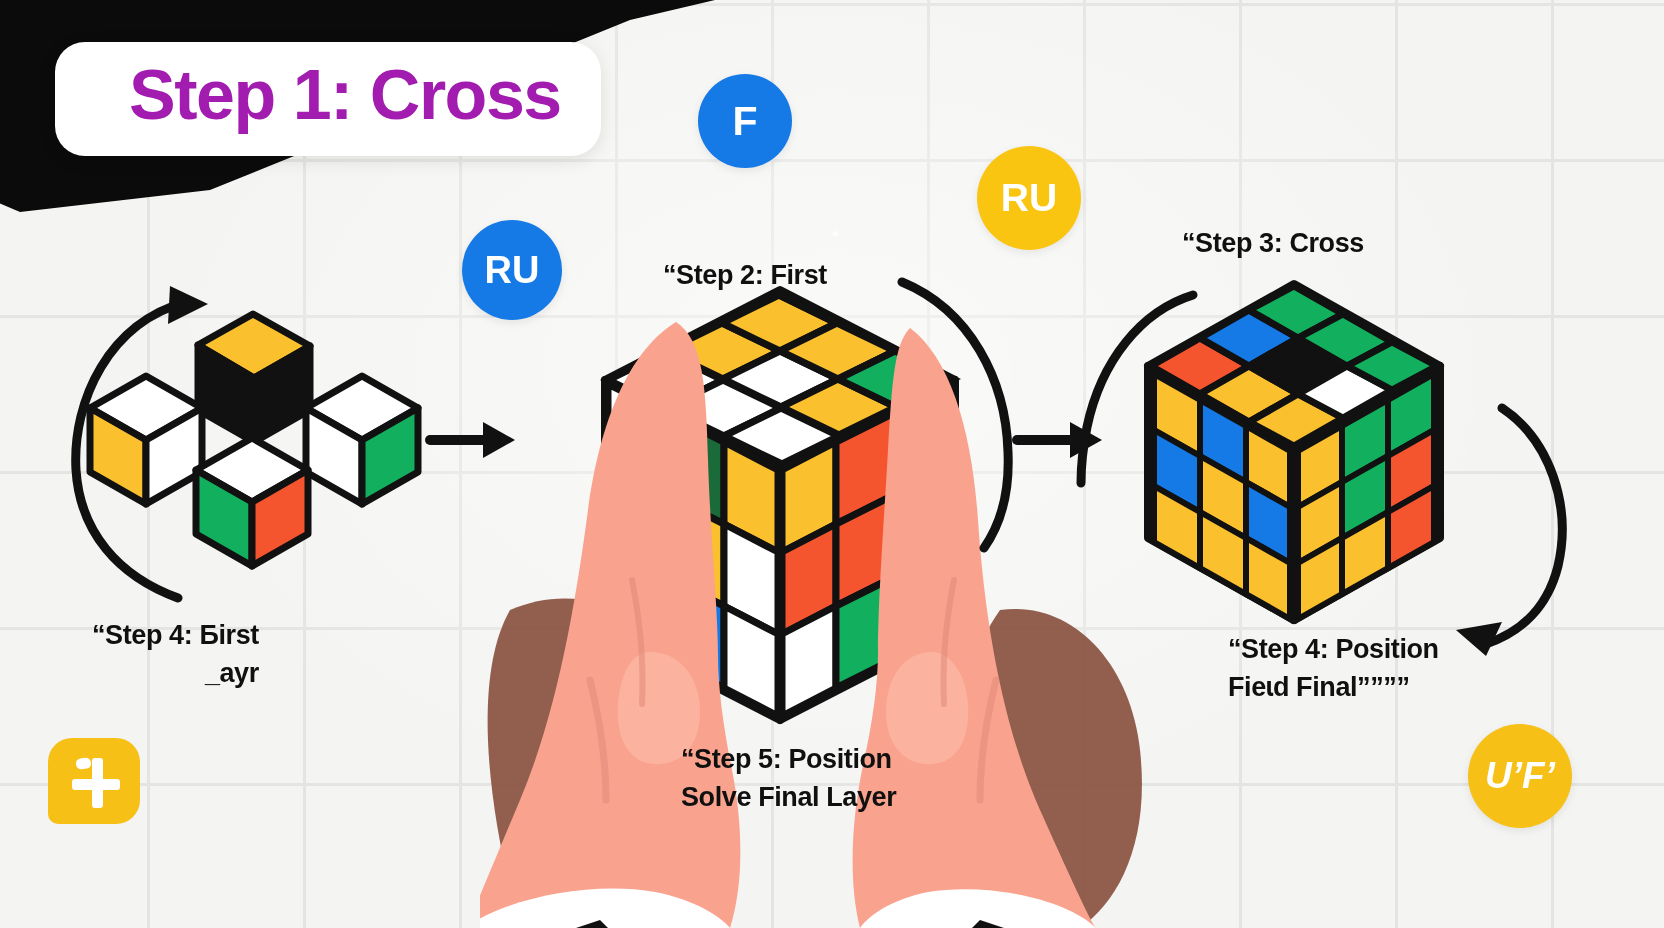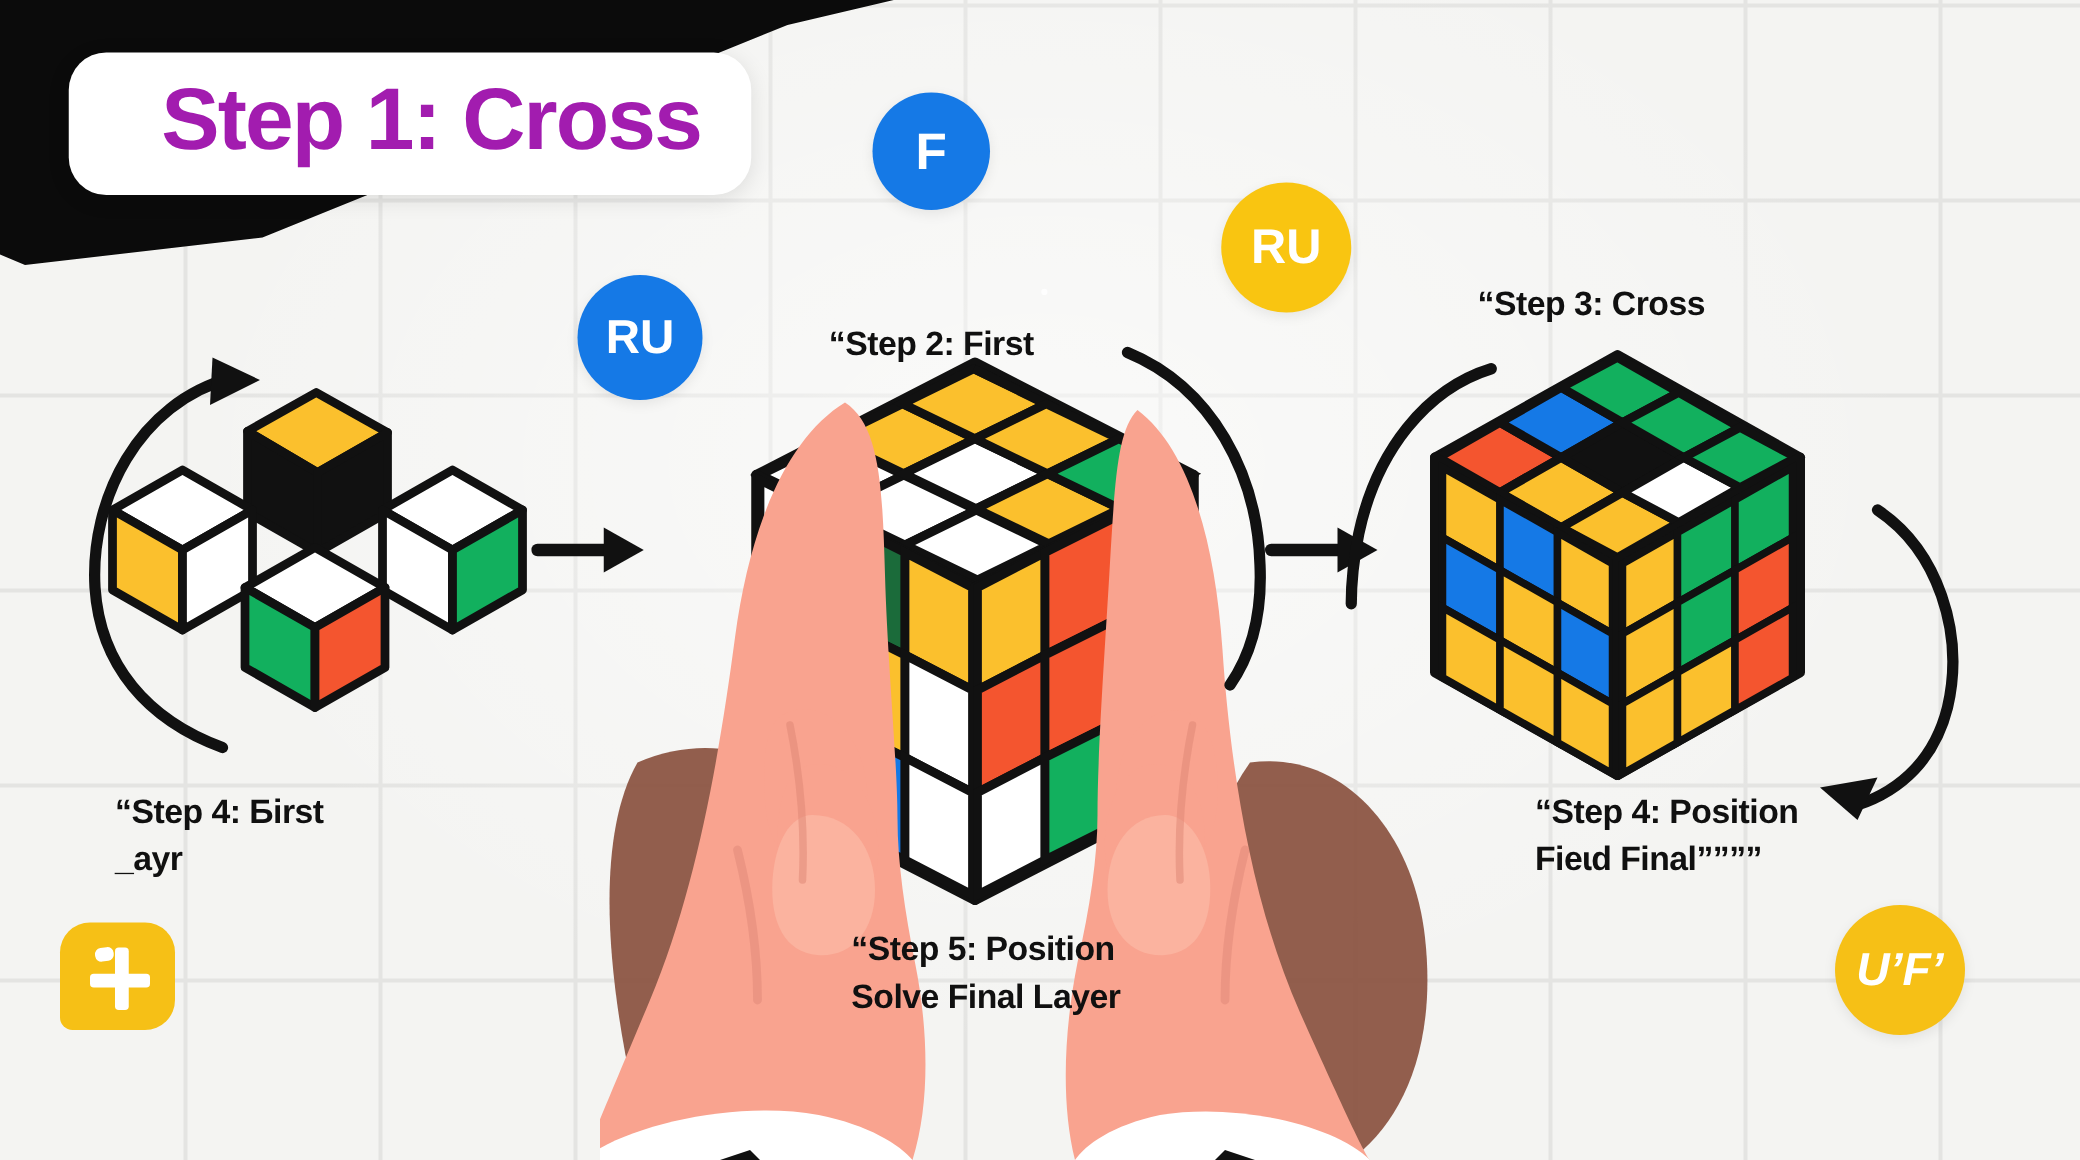--- a/index.html
+++ b/index.html
@@ -60,21 +60,21 @@
     font-size: 27px;
     font-weight: 800;
     letter-spacing: -0.4px;
     color: #101010;
     line-height: 1.42;
     white-space: pre-line;
   }
   #cap-step1  { left: 74px;  top: 226px; }
   #cap-step2  { left: 663px; top: 236px; margin-top: 20px; }
   #cap-step3  { left: 1182px; top: 224px; }
-  #cap-step4l { left: 92px;  top: 630px; }
+  #cap-step4l { left: 92px;  top: 616px; text-align: right; }
   #cap-step4r { left: 1228px; top: 630px; }
   #cap-step5  { left: 681px; top: 740px; }
 
   
   .badge {
     position: absolute;
     border-radius: 50%;
     display: flex; align-items: center; justify-content: center;
     color: #ffffff;
     font-weight: 800;

